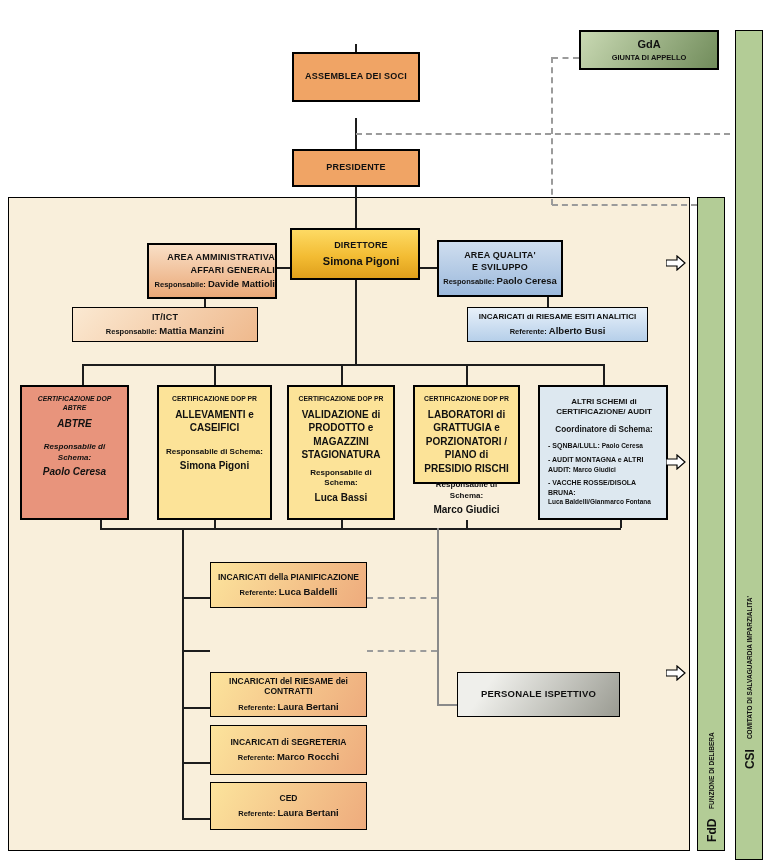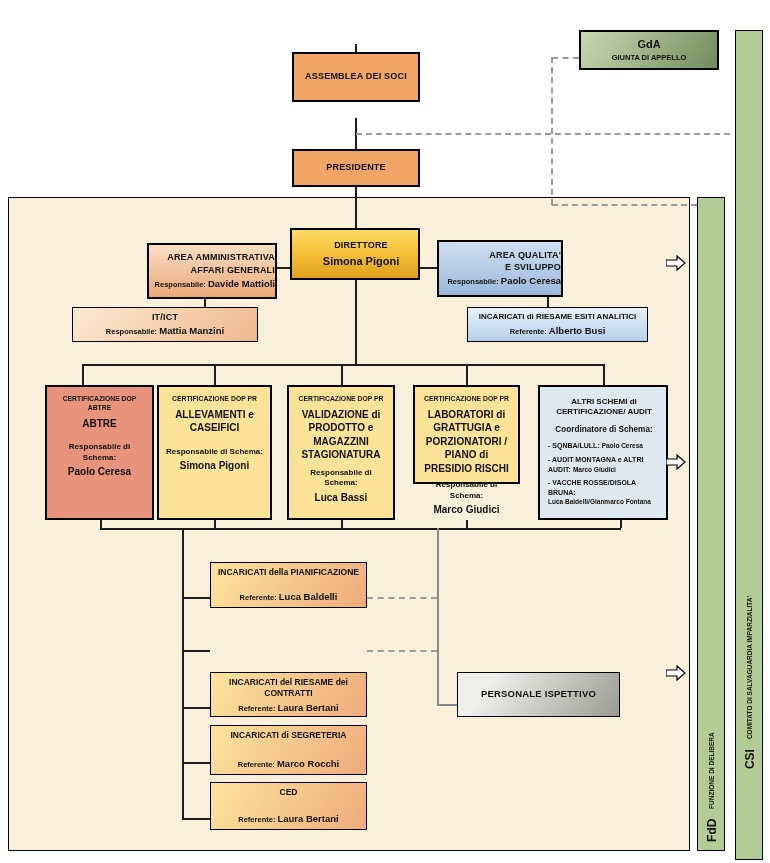--- a/index.html
+++ b/index.html
@@ -14,26 +14,26 @@
   .line  { position:absolute; background:#1d1d1d; z-index:2; }
   .line.grey { background:#8a8a8a; }
   .dash  { position:absolute; border-top:2px dashed #9b9b9b; height:0; z-index:2; }
   .dashv { position:absolute; border-left:2px dashed #9b9b9b; width:0; z-index:2; }
 
   
   .orange  { background:#f0a465; border-width:2px; }
   .gold    { background:linear-gradient(180deg,#fdda64 0%,#f3bc33 55%,#df9f1b 100%); border-width:2px;padding-left:12px; }
   .peach   { background:linear-gradient(180deg,#f9dfc6,#eaa877); border-width:2px; }
   .peach2  { background:linear-gradient(135deg,#fbe9d2,#efb98d); }
-  .blue    { background:linear-gradient(180deg,#cfdeef,#9cb9dc); border-width:2px;align-items:flex-end; }
+  .blue    { background:linear-gradient(180deg,#cfdeef,#9cb9dc); border-width:2px; }
   .lblue   { background:linear-gradient(180deg,#e8f1fa,#b6cfe9); border-width:1.5px; }
   .salmon  { background:#e8947c; border-width:2px; }
   .yellow  { background:#fce398; border-width:2px; }
   .bgrey   { background:#dde8f0; border-width:2px; }
-  .stacked { background:linear-gradient(120deg,#fce49c,#eeab7d); border-width:1.5px;justify-content:space-between; }
+  .stacked { background:linear-gradient(120deg,#fce49c,#eeab7d); border-width:1.5px; }
   .greybx  { background:linear-gradient(125deg,#efefeb 20%,#9a9b92 100%); border-width:1.5px; }
   .gda     { background:linear-gradient(125deg,#c9d9b3,#718c5b); border-width:2px; }
   .vbar    { position:absolute; background:#b3cc96; border:1px solid #000; z-index:3; }
 
   
   #canvas { position:absolute; left:8px; top:197px; width:682px; height:654px;
             background:#f9efdb; border:1px solid #000; z-index:1; }
 
   
   .t9   { font-size:9px;  font-weight:bold; letter-spacing:.2px; }
@@ -131,21 +131,21 @@
   </div>
 
   <div class="box lblue" style="left:467px;top:307px;width:181px;height:35px;gap:2px;">
     <span style="font-size:8px;font-weight:bold;">INCARICATI di RIESAME ESITI ANALITICI</span>
     <div class="role">
       <span>Referente:</span>
       <span class="nm">Alberto Busi</span>
     </div>
   </div>
 
-  <div class="box salmon cert" style="left:45px;top:385px;width:109px;height:135px;">
+  <div class="box salmon cert" style="left:20px;top:385px;width:109px;height:135px;font-style:italic;">
     <span class="tag">CERTIFICAZIONE DOP ABTRE</span>
     <span class="t10">ABTRE</span>
     <span class="role" style="font-size:8px;">Responsabile di Schema:</span>
     <span class="name">Paolo Ceresa</span>
   </div>
 
   <div class="box yellow cert" style="left:157px;top:385px;width:115px;height:135px;">
     <span class="tag">CERTIFICAZIONE DOP PR</span>
     <span class="t10">ALLEVAMENTI e CASEIFICI</span>
     <span class="role" style="font-size:8px;">Responsabile di Schema:</span>

